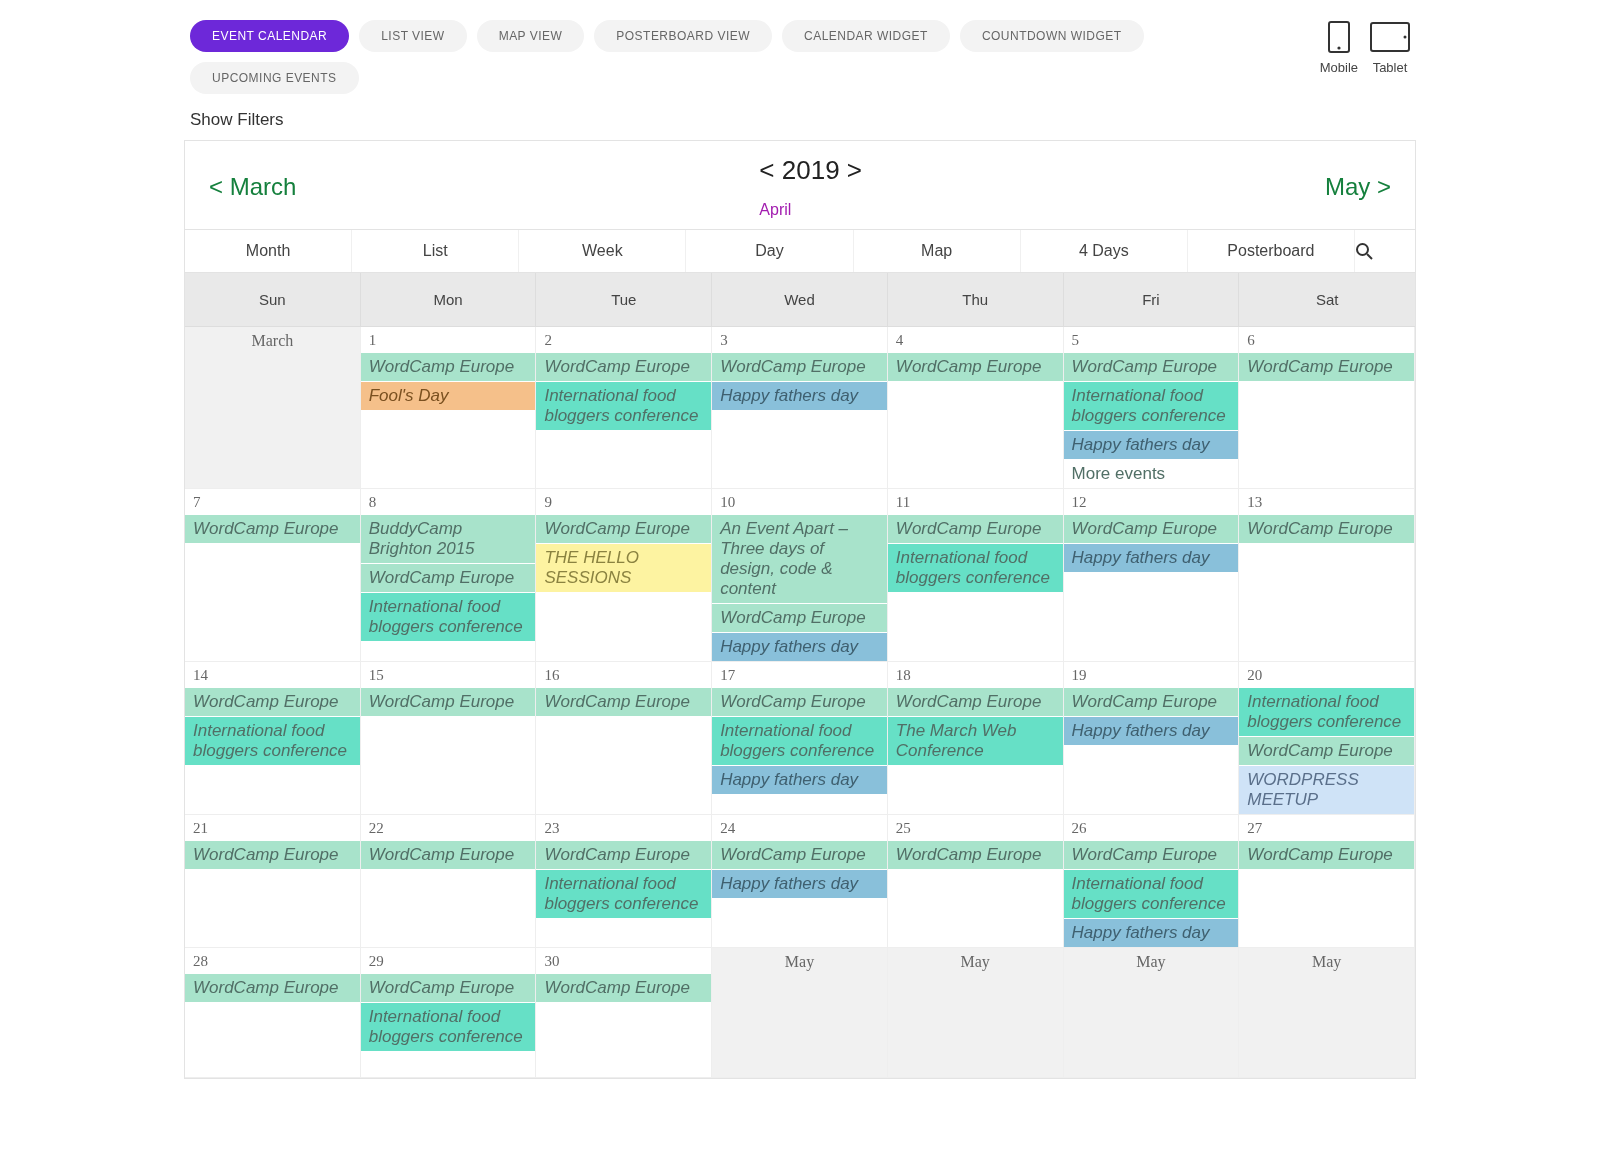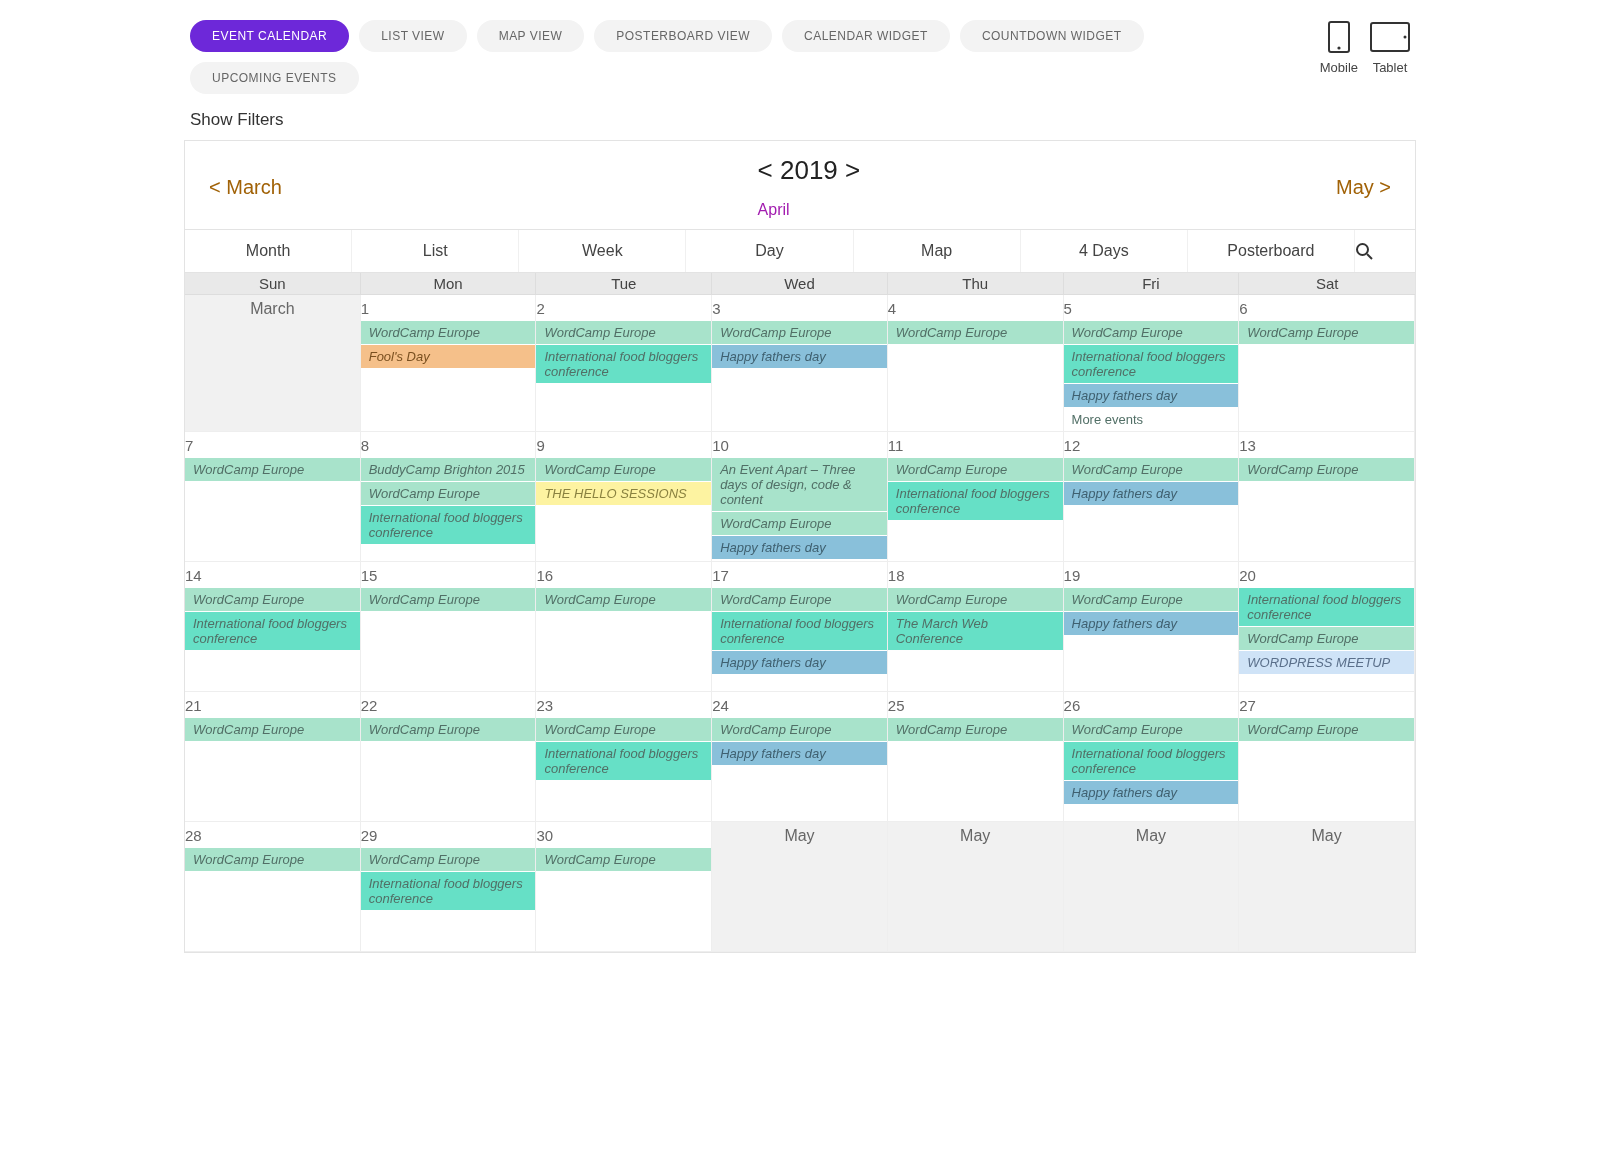--- a/index.html
+++ b/index.html
@@ -7,38 +7,38 @@
 .wrap { width: 1280px; margin: 0 auto; padding: 20px 0 30px; }
 .topbar { display: flex; align-items: flex-start; gap: 24px; padding: 0 30px; }
 .pills { display: flex; flex-wrap: wrap; gap: 10px; max-width: 960px; }
 .pill { border: none; border-radius: 22px; padding: 9px 22px; background: #f3f3f3; color: #666; font-size: 12px; letter-spacing: .04em; cursor: pointer; }
 .pill.active { background: #6d28d9; color: #fff; }
 .devices { margin-left: auto; display: flex; gap: 12px; text-align: center; font-size: 13px; color: #444; }
 .dev-icon { height: 34px; display:flex; align-items:center; justify-content:center; margin-bottom:6px; }
 .show-filters { margin: 16px 0 10px 30px; font-size: 17px; color:#333; cursor:pointer; }
 .cal-frame { margin: 8px 24px 0; border: 1px solid #e3e3e3; }
 .cal-head { display:flex; align-items:center; justify-content:space-between; padding: 14px 24px 10px; border-bottom:1px solid #e3e3e3; }
-.prev-month,.next-month { font-size:20px; color:#a16207; cursor:pointer; }
+.prev-month,.next-month { font-size:24px; color:#15803d; cursor:pointer; }
 .year-block { text-align:left; }
 .year-line { font-size:26px; color:#222; cursor:pointer; }
 .month-sub { font-size:16px; color:#a21caf; margin-top:15px; }
 .viewtabs { display:flex; border-bottom:1px solid #e3e3e3; }
 .viewtab { flex:1; text-align:center; padding:12px 0; font-size:16px; color:#444; cursor:pointer; border-right:1px solid #f0f0f0; }
 .viewtab:last-of-type { border-right:none; }
 .viewtab.active { background:#fff; }
 .search-cell { width:60px; text-align:center; padding-top:12px; cursor:pointer; }
 .dow { display:grid; grid-template-columns: repeat(7,1fr); background:#e9e9e9; border-bottom:1px solid #ddd; }
-.dow div { text-align:center; padding:2px 0; font-size:15px; color:#444; border-right:1px solid #ddd; }
+.dow div { text-align:center; padding:18px 0; font-size:15px; color:#444; border-right:1px solid #ddd; }
 .dow div:last-child { border-right:none; }
 .grid { display:grid; grid-template-columns: repeat(7,1fr); }
 .cell { min-height:130px; border-right:1px solid #eee; border-bottom:1px solid #eee; background:#fff; position:relative; display:flex; flex-direction:column; }
 .cell.out { background:#f1f1f1; }
-.daynum { padding:5px 0 3px; font-size:15px; color:#666; }
+.daynum { padding:5px 8px 3px; font-size:15px; color:#666;font-family:Liberation Serif, serif; }
 .cell.out .daynum { text-align:center; color:#666; font-size:16px; padding-top:5px; }
-.ev { font-size:13px; padding:4px 8px; margin-top:1px; font-style:italic; color:#516f66; cursor:pointer; }
+.ev { font-size:17px; padding:4px 8px; margin-top:1px; font-style:italic; color:#516f66; cursor:pointer; }
 .c-green { background:#a8e3cb; }
 .c-teal  { background:#66e0c6; }
 .c-orange{ background:#f5c08a; color:#7a5020;}
 .c-blue  { background:#89c0da; color:#3f6070;}
 .c-yellow{ background:#fdf3a1; color:#8a8240;}
 .c-lblue { background:#cfe3f7; color:#5a6f8a;}
 .c-more  { background:#fff; font-style:normal; }
 svg { display:block; }
 </style>
 </head>

